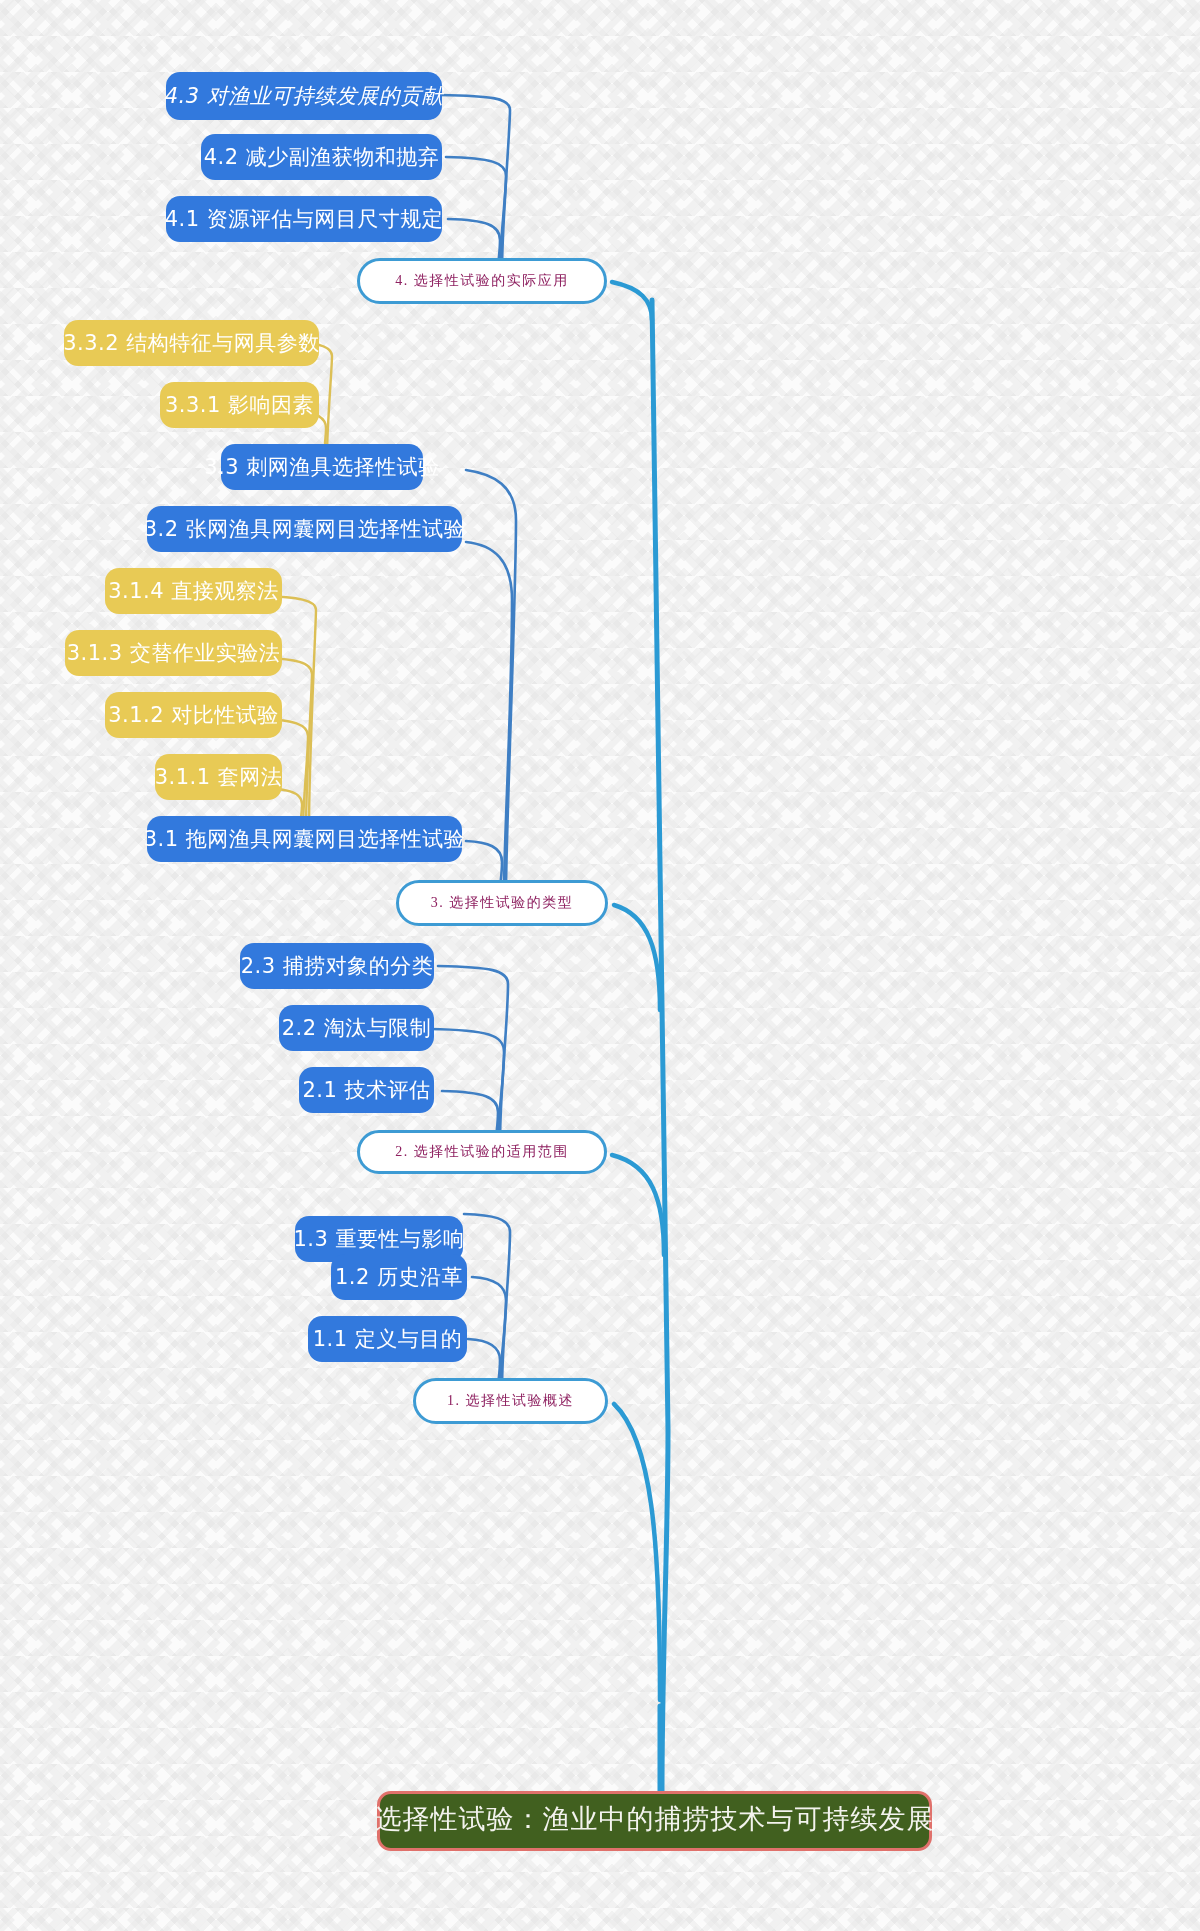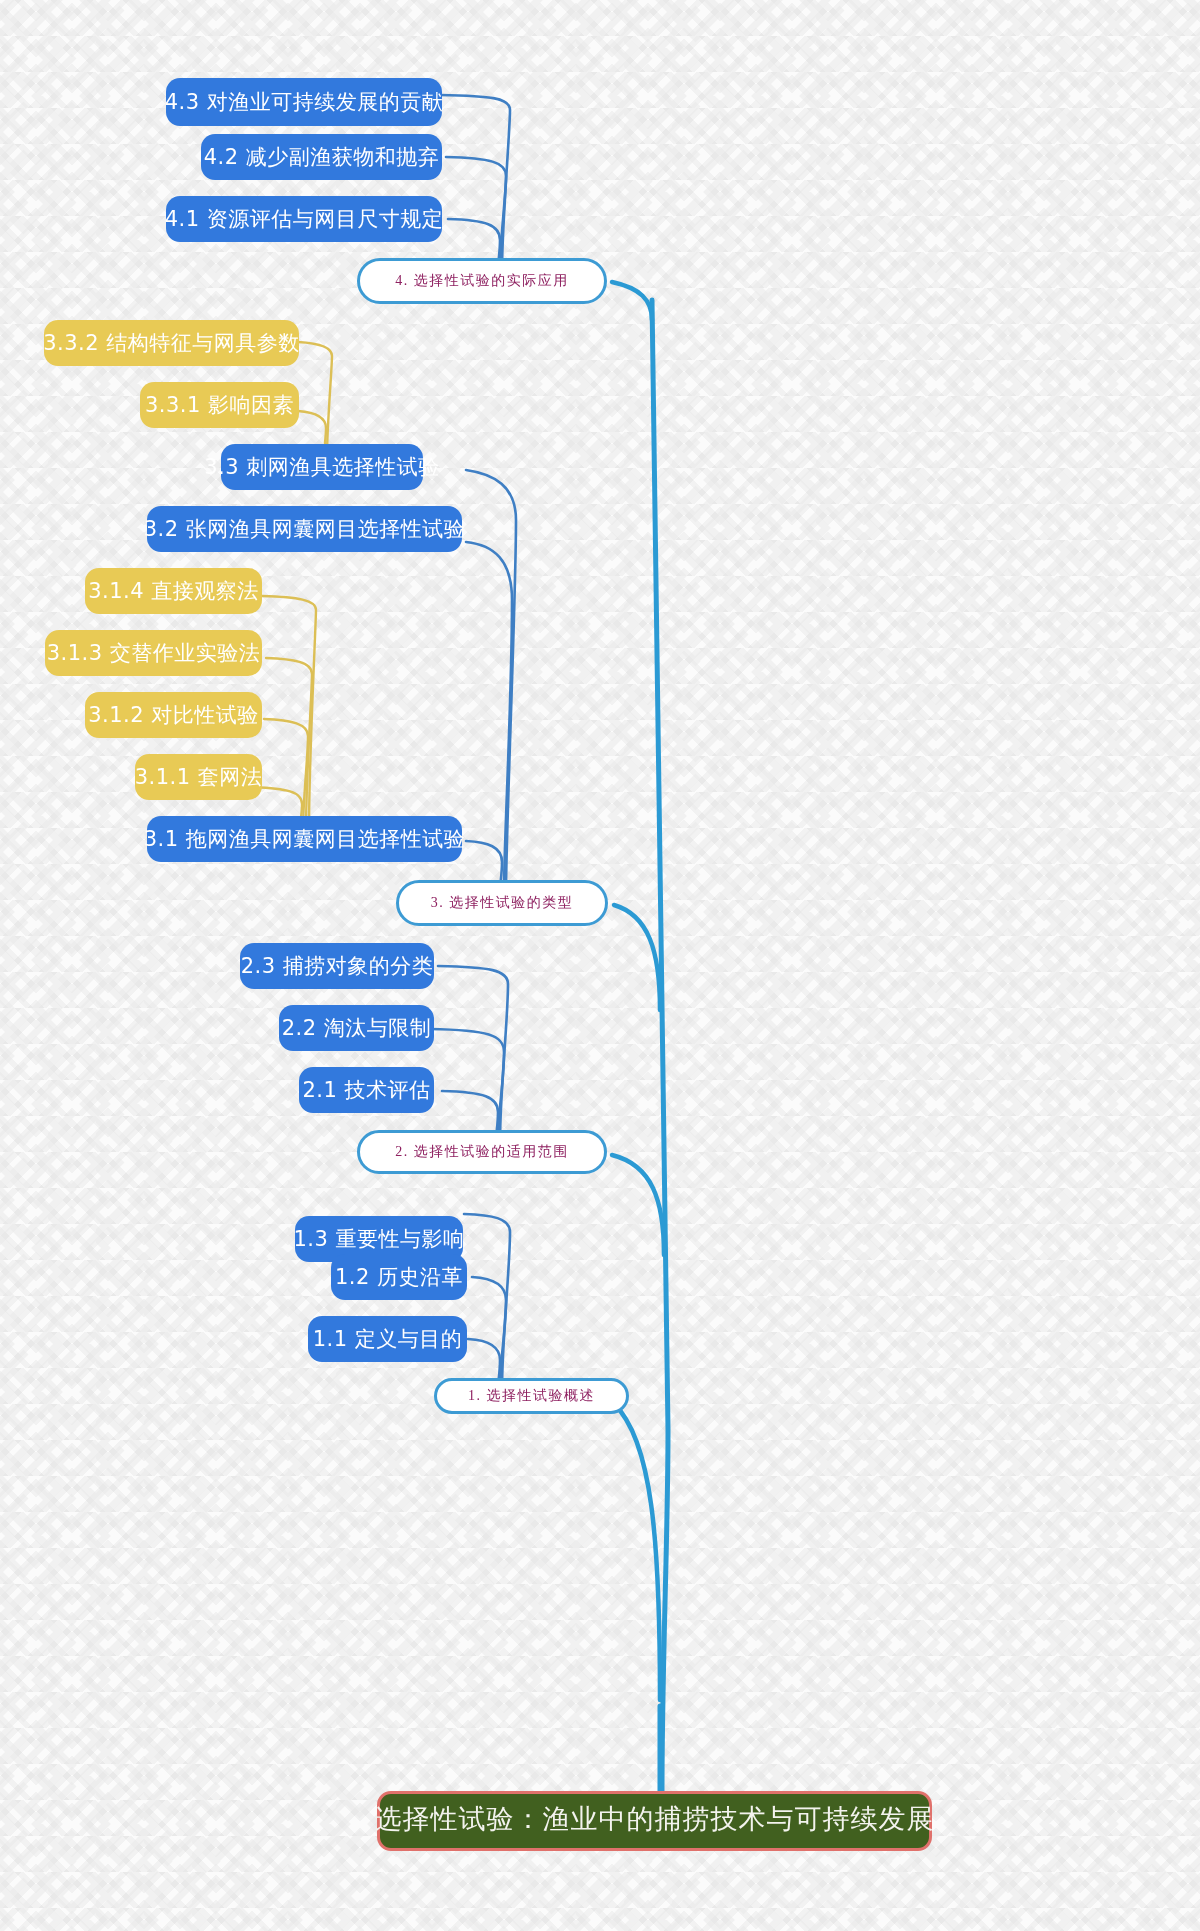--- a/index.html
+++ b/index.html
@@ -83,20 +83,21 @@
   }
   
   .node.lvl3 {
     background: #e8ca55;
     border-radius: 14px;
     color: #ffffff;
     font-size: 21px;
     letter-spacing: 0.5px;
     padding: 0 20px;
     font-family: "DejaVu Sans", "Liberation Sans", sans-serif;
+    margin-left: 20px;
   }
 </style>
 </head>
 <body>
 
 <div id="canvas">
 
   <svg id="weave" viewBox="0 0 1200 1931" preserveAspectRatio="none" aria-hidden="true">
     <defs>
       <pattern id="herring" width="48" height="48" patternUnits="userSpaceOnUse">
@@ -160,21 +161,21 @@
         <path d="M303,830 C303,800 308,756 308,736 C308,724 292,720 264,719"></path>
         <path d="M306,830 C306,780 312,690 312,674 C312,662 294,659 266,658"></path>
         <path d="M309,830 C309,760 316,622 316,610 C316,600 298,597 262,596"></path>
 
         <path d="M324,456 C324,448 326,438 326,428 C326,416 312,412 298,411"></path>
         <path d="M327,456 C327,426 332,368 332,356 C332,346 316,343 298,342"></path>
       </g>
     </g>
   </svg>
 
-  <div class="node lvl2" style="left:166px; top:78px; width:276px; height:48px;">4.3 对渔业可持续发展的贡献</div>
+  <div class="node lvl2" style="left:166px; top:72px; width:276px; height:48px;font-style:italic;">4.3 对渔业可持续发展的贡献</div>
   <div class="node lvl2" style="left:201px; top:134px; width:241px; height:46px;">4.2 减少副渔获物和抛弃</div>
   <div class="node lvl2" style="left:166px; top:196px; width:276px; height:46px;">4.1 资源评估与网目尺寸规定</div>
 
   <div class="node lvl1" style="left:357px; top:258px; width:250px; height:46px;">4. 选择性试验的实际应用</div>
 
   <div class="node lvl3" style="left:44px; top:320px; width:255px; height:46px;">3.3.2 结构特征与网具参数</div>
   <div class="node lvl3" style="left:140px; top:382px; width:159px; height:46px;">3.3.1 影响因素</div>
 
   <div class="node lvl2" style="left:221px; top:444px; width:202px; height:46px;">3.3 刺网渔具选择性试验</div>
 
@@ -192,17 +193,17 @@
   <div class="node lvl2" style="left:240px; top:943px; width:194px; height:46px;">2.3 捕捞对象的分类</div>
   <div class="node lvl2" style="left:279px; top:1005px; width:155px; height:46px;">2.2 淘汰与限制</div>
   <div class="node lvl2" style="left:299px; top:1067px; width:135px; height:46px;">2.1 技术评估</div>
 
   <div class="node lvl1" style="left:357px; top:1130px; width:250px; height:44px;">2. 选择性试验的适用范围</div>
 
   <div class="node lvl2" style="left:295px; top:1192px; width:168px; height:46px;margin-top:24px;">1.3 重要性与影响</div>
   <div class="node lvl2" style="left:331px; top:1254px; width:136px; height:46px;">1.2 历史沿革</div>
   <div class="node lvl2" style="left:308px; top:1316px; width:159px; height:46px;">1.1 定义与目的</div>
 
-  <div class="node lvl1" style="left:413px; top:1378px; width:195px; height:36px;margin-left:21px;">1. 选择性试验概述</div>
+  <div class="node lvl1" style="left:413px; top:1378px; width:195px; height:46px;">1. 选择性试验概述</div>
 
   <div class="node root" style="left:377px; top:1791px; width:555px; height:60px;">选择性试验：渔业中的捕捞技术与可持续发展</div>
 
 </div>
 
 </body></html>

